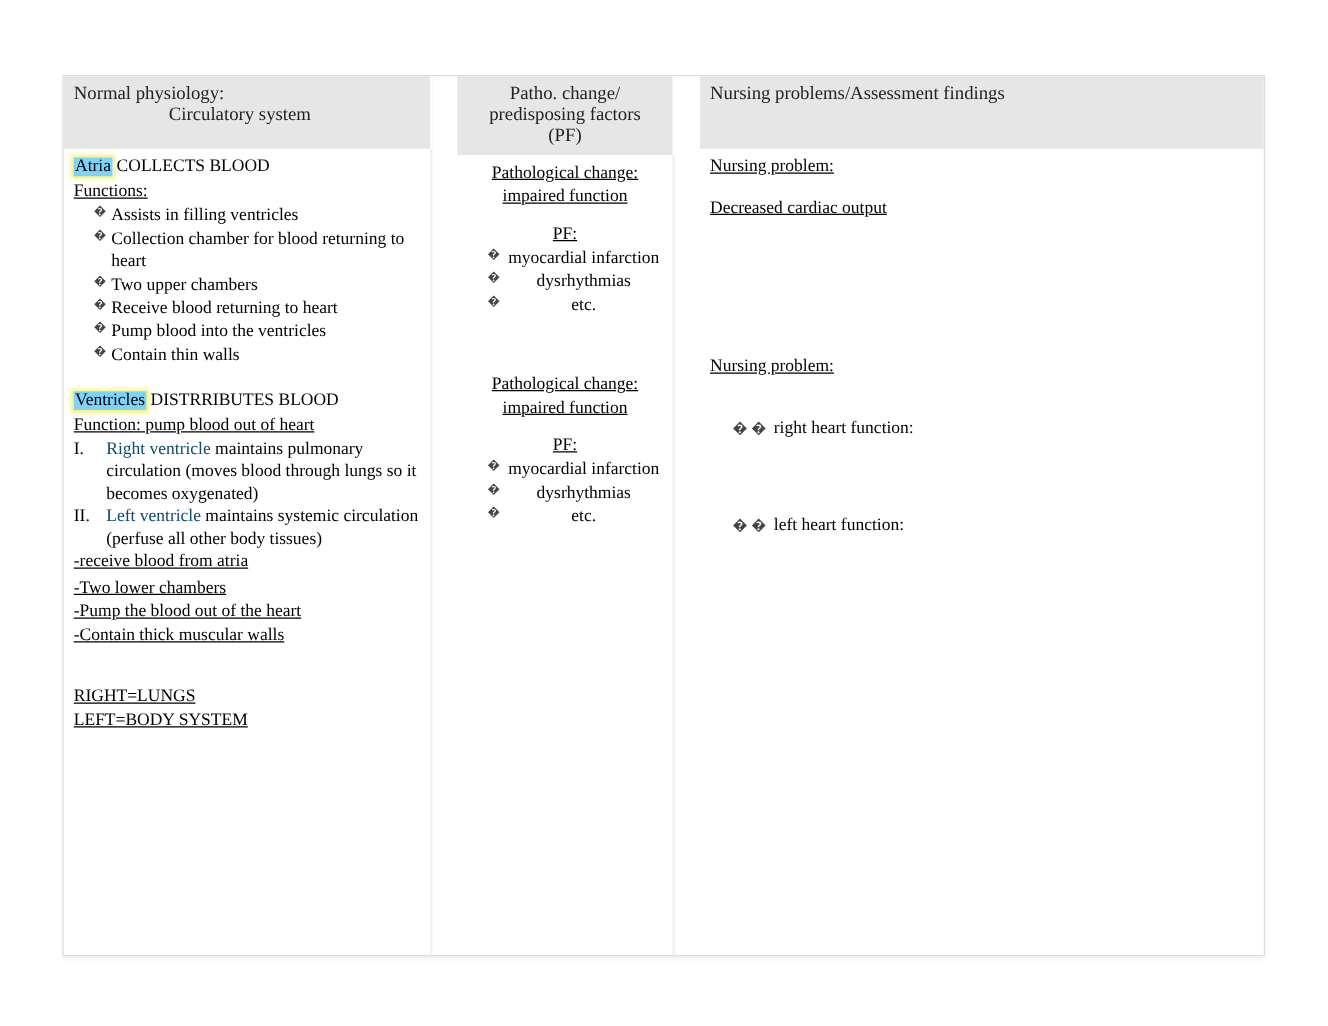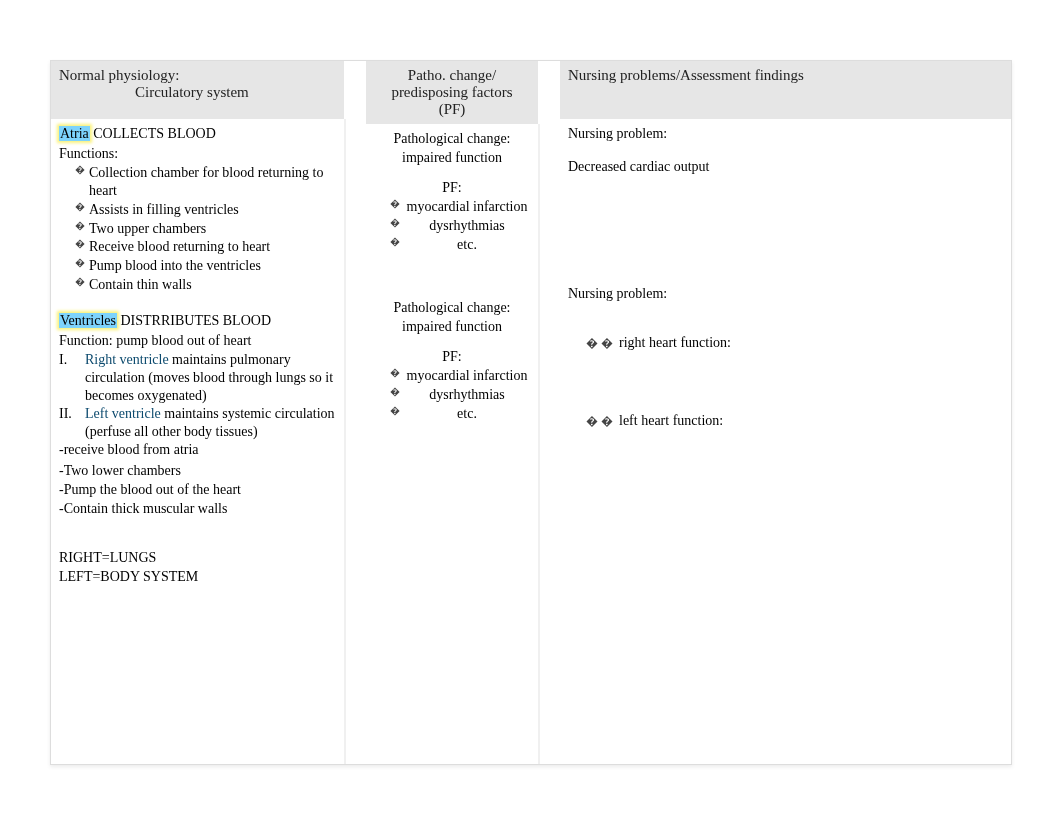--- a/index.html
+++ b/index.html
@@ -45,21 +45,21 @@
     line-height: 1.28;
   }
   .col3 .body-cell { border-right: none; }
   .hl {
     background: #7dd3fc;
     box-shadow: 0 0 3px 2px #faf27a;
     padding: 0 1px;
   }
   .red { color: #0c4a6e; }
   .p { margin-bottom: 2px; }
-  .plain { margin-bottom: 1px; }
+  .plain { margin-bottom: 1px; text-decoration: underline; }
   .functions-label { margin-top: 0; }
   ul.bullets {
     list-style: none;
     padding-left: 30px;
     margin-top: 1px;
     margin-bottom: 2px;
   }
   ul.bullets li {
     position: relative;
     padding-left: 0;
@@ -93,22 +93,22 @@
       <span class="ln1">Normal physiology:</span>
       <span class="ln2">Circulatory system</span>
     </div>
     <div class="body-cell">
 
       <div class="p">
         <span class="hl">Atria</span><span>  COLLECTS BLOOD</span>
       </div>
       <div class="plain functions-label">Functions:</div>
       <ul class="bullets">
+        <li>Assists in filling ventricles</li>
         <li>Collection chamber for blood returning to heart</li>
-        <li>Assists in filling ventricles</li>
         <li>Two upper chambers</li>
         <li>Receive blood returning to heart</li>
         <li>Pump blood into the ventricles</li>
         <li>Contain thin walls</li>
       </ul>
 
       <div class="sectgap"></div>
 
       <div class="p">
         <span class="hl">Ventricles</span><span>  DISTRRIBUTES BLOOD</span>

